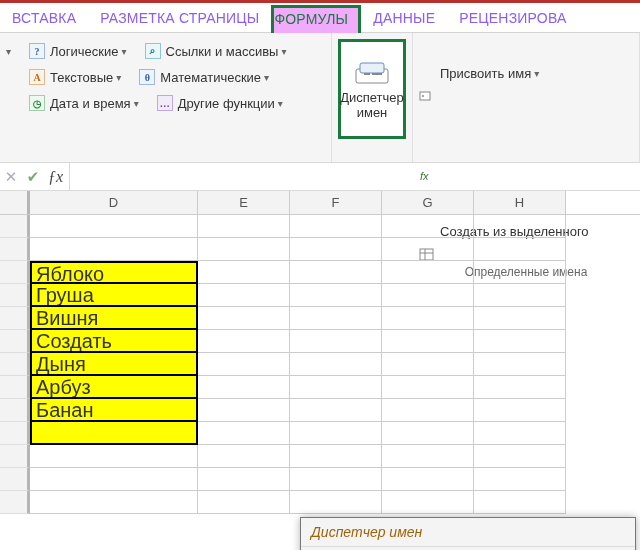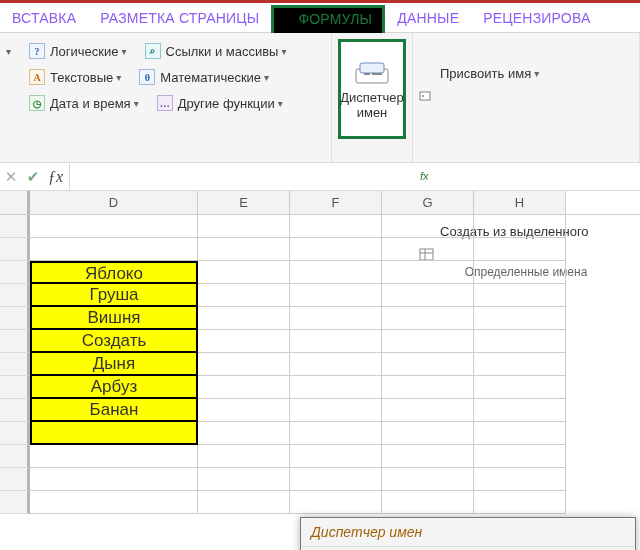--- a/index.html
+++ b/index.html
@@ -24,22 +24,22 @@
     padding: 5px 12px 6px 12px;
     font-size: 14px;
     color: #8b5cf6;
     letter-spacing: .2px;
     white-space: nowrap;
   }
   .tab.active {
     color: #1a7a3c;
     border: 3px solid #1a7a3c;
     border-bottom: none;
-    background: #000000;
-    padding: 3px 10px 6px 24px;
+    background: #f0abfc;
+    padding: 3px 10px 6px 0;
     margin-bottom: -1px;
   }
   .ribbon {
     display: flex;
     background: #f5f5f5;
     border-bottom: 1px solid #d9d9d9;
     height: 130px;
     position: relative;
   }
   .group {
@@ -121,21 +121,21 @@
   .rownums { width:30px; display:flex; flex-direction:column;}
   .rownum { height:23px; border-bottom:1px solid #ddd; border-right:3px solid #b5b5b5; background:#f3f3f3;}
   .cells { position:relative; }
   .row { display:flex; height:23px;}
   .cell { border-right:1px solid #ccc; border-bottom:1px solid #ccc; padding:0 4px; line-height:22px; font-size:14px; overflow:hidden; white-space:nowrap;}
   .cD { width:168px; }
   .cE { width:92px; }
   .cF, .cG, .cH { width:92px; }
   .yellow { background:#ffff00; border-bottom:2px solid #000; border-left:2px solid #000; border-right:2px solid #000;}
   .yrow:first-child .yellow { border-top:2px solid #000;}
-  .yrow .cell.cD { font-size:17px;text-align:center; }
+  .yrow .cell.cD { font-size:20px; }
 
   
   .nm-dialog {
     position:absolute;
     left:300px; top:326px;
     width:336px;
     background:#f4f4f4;
     border:1px solid #777;
     box-shadow:0 0 8px rgba(0,0,0,.3);
   }

